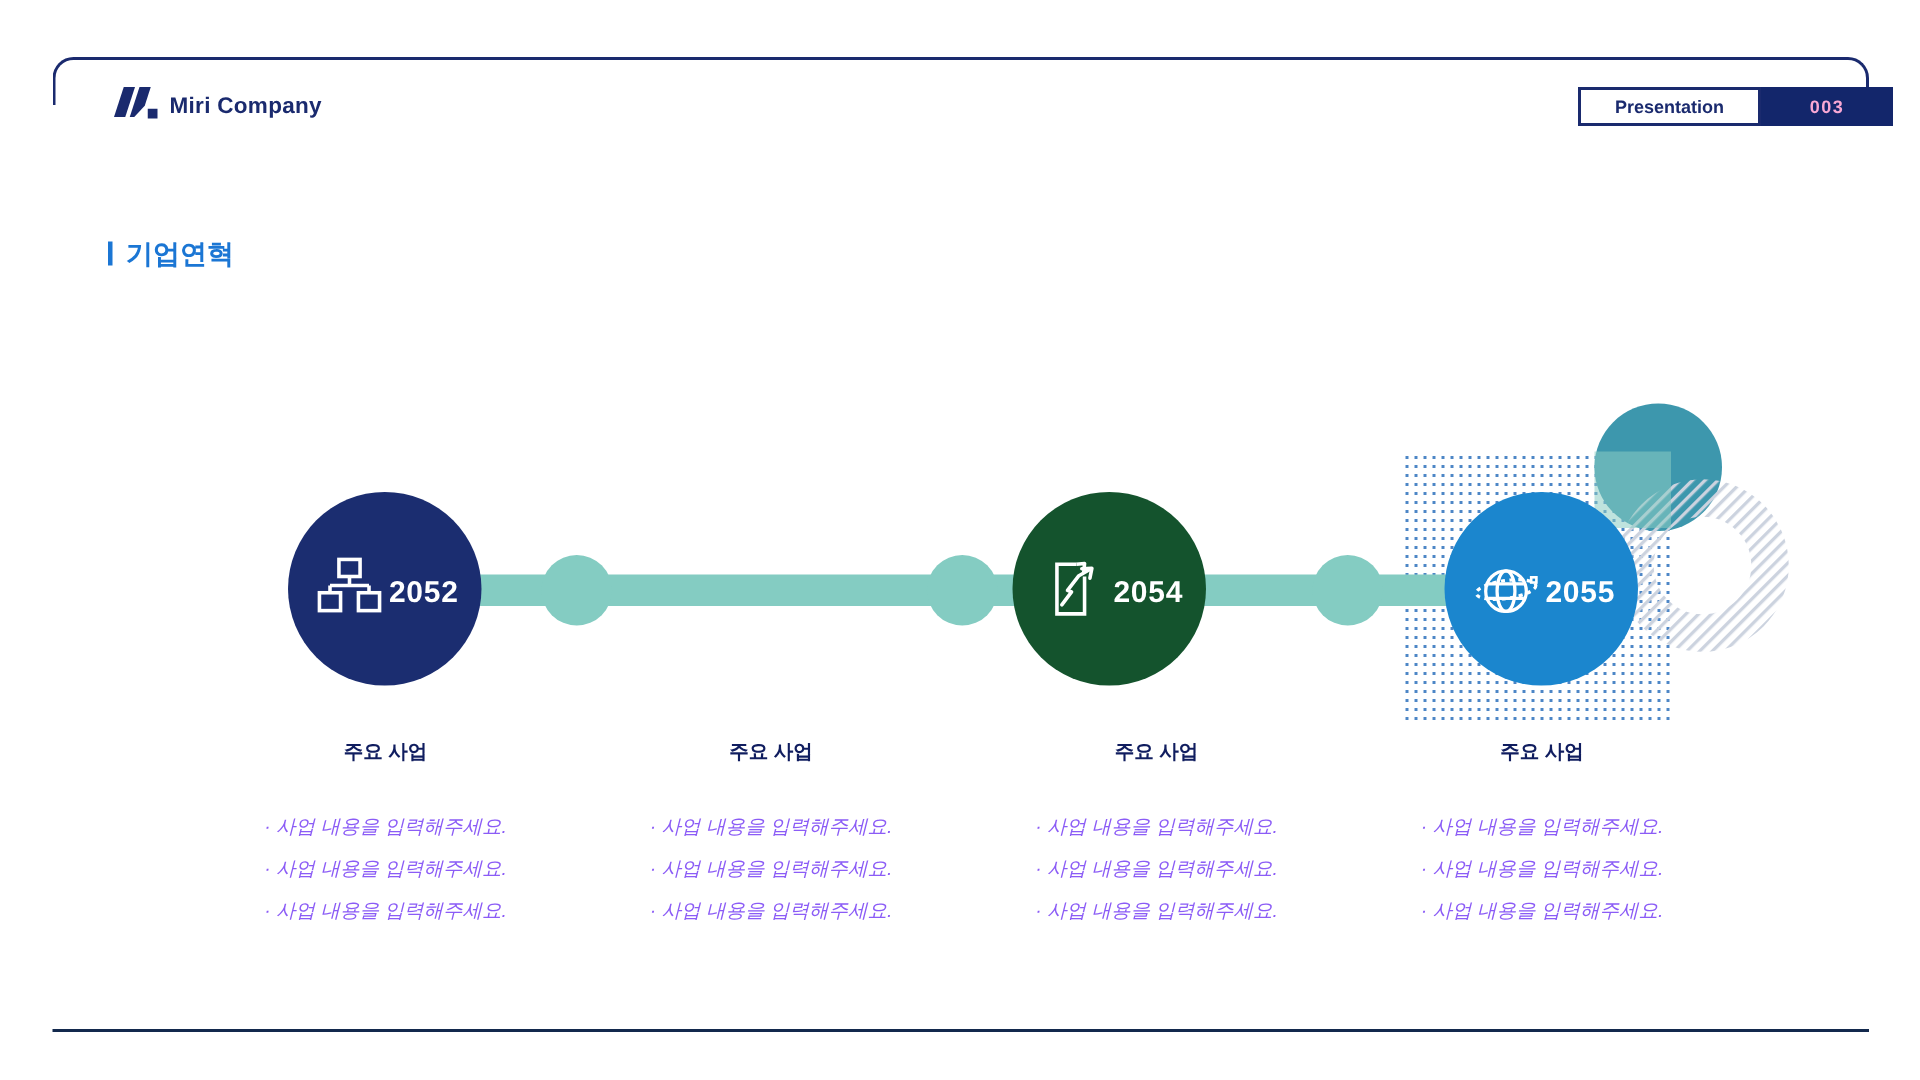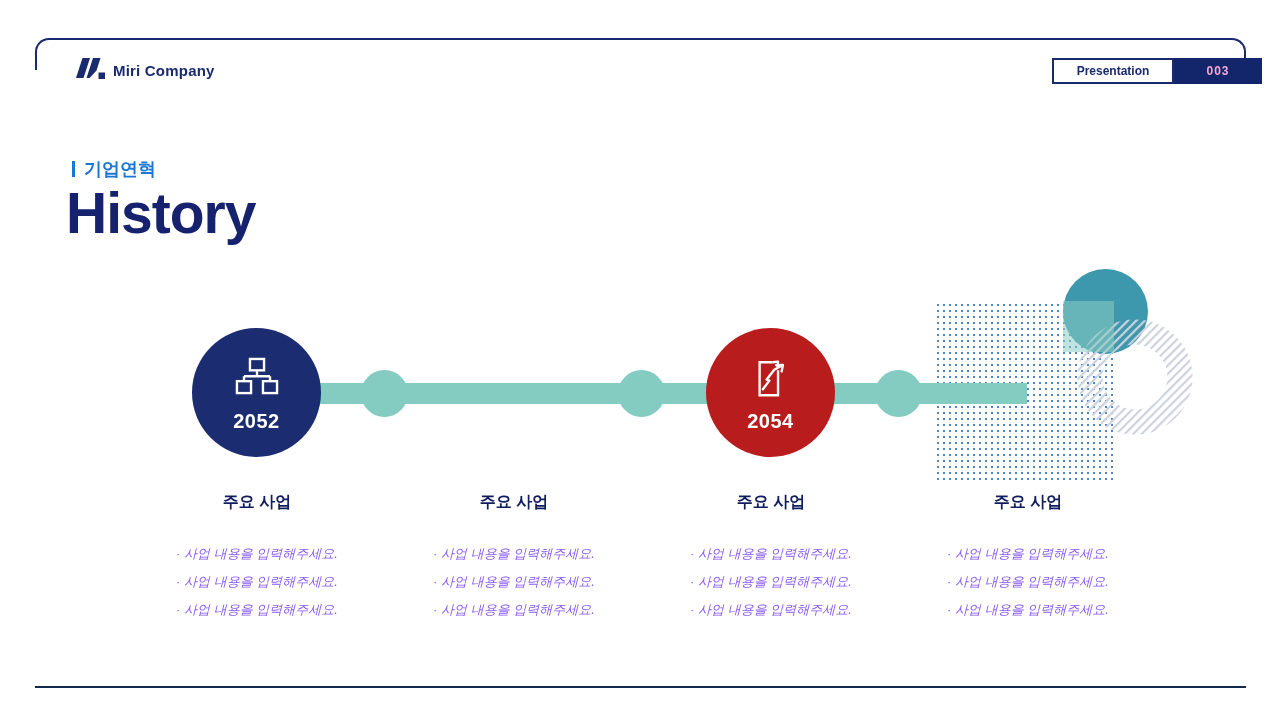--- a/index.html
+++ b/index.html
@@ -76,37 +76,37 @@
     background:#84ccc2; z-index:4;
   }
   .mid-dot {
     position:absolute; top:370px; width:47px; height:47px;
     border-radius:50%; background:#84ccc2; z-index:4;
   }
   .mid-dot.m0 { left:361px; } .mid-dot.m1 { left:618px; } .mid-dot.m2 { left:875px; }
 
   .circle {
     position:absolute; top:328px; width:129px; height:129px; border-radius:50%;
-    display:flex; flex-direction:column; align-items:center; justify-content:center;
+    display:flex; flex-direction:row; align-items:center; justify-content:center;
     z-index:5;
   }
   .circle.c0 { left:192px; background:#1b2d70; }
   .circle.c1 { left:449px; background:#2a48b0; }
-  .circle.c2 { left:706px; background:#b91c1c; }
+  .circle.c2 { left:675px; background:#14532d; }
   .circle.c3 { left:963px; background:#1b86ce; }
   .circle svg { display:block; }
   .year {
     color:#ffffff; font-size:20px; font-weight:bold; margin-top:5px; letter-spacing:.5px;
   }
 
   
   .col { position:absolute; top:492px; width:240px; text-align:center; z-index:5; }
   .col.col0 { left:137px; } .col.col1 { left:394px; }
   .col.col2 { left:651px; } .col.col3 { left:908px; }
-  .col-heading { font-size:16px; font-weight:bold; color:#101d5f; margin-bottom:27px; }
+  .col-heading { font-size:13px; font-weight:bold; color:#101d5f; margin-bottom:27px; }
   .col-item { font-size:13px; color:#8b5cf6; line-height:28px;font-style:italic; }
 </style>
 </head>
 <body>
 
 <div class="slide">
 
   <div class="frame-top"></div>
   <div class="bottom-rule"></div>
 
@@ -116,21 +116,20 @@
     <rect x="24.5" y="17.5" width="6.5" height="6.5" fill="#1a2a6e"></rect>
   </svg>
   <div class="company-name">Miri Company</div>
   <div class="badge badge-presentation">Presentation</div>
   <div class="badge badge-page">003</div>
 
   <div class="eyebrow">
     <span class="eyebrow-bar"></span>
     <span class="eyebrow-text">기업연혁</span>
   </div>
-  <div class="page-title">History</div>
 
   <div class="deco-dots"></div>
   <div class="deco-teal-circle"></div>
   <svg class="deco-hatch-ring" width="116" height="116" viewBox="0 0 116 116">
     <defs>
       <pattern id="hatch" width="6" height="6" patternUnits="userSpaceOnUse" patternTransform="rotate(45)">
         <rect width="2.2" height="6" fill="#ccd3df"></rect>
       </pattern>
     </defs>
     <circle cx="58" cy="58" r="45" fill="none" stroke="url(#hatch)" stroke-width="25"></circle>
@@ -156,20 +155,30 @@
   <div class="circle c2">
     <svg width="52" height="52" viewBox="0 0 48 48" fill="none" stroke="#ffffff" stroke-width="2.2">
       <path d="M25.5 8.5 H13.5 V39 H30.5 V16"></path>
       <path d="M25.5 8.5 L30.5 8 L30 13.5" stroke-linejoin="round"></path>
       <path d="M16.5 33.5 L22.5 25.5 L20 24.5 L27 15.5 L34 11.5" stroke-linecap="round" stroke-linejoin="round"></path>
       <path d="M28.8 11.2 L35 11 L33.8 17" stroke-linecap="round" stroke-linejoin="round"></path>
     </svg>
     <div class="year">2054</div>
   </div>
 
+  <div class="circle c3">
+    <svg width="52" height="52" viewBox="0 0 48 48" fill="none" stroke="#ffffff" stroke-width="2">
+      <circle cx="24" cy="25" r="12.5"></circle>
+      <ellipse cx="24" cy="25" rx="5.5" ry="12.5"></ellipse>
+      <path d="M13 20.5 H35 M13 29.5 H35"></path>
+      <ellipse cx="24" cy="24" rx="18.5" ry="5.5" stroke-dasharray="2.5 2.8" transform="rotate(-8 24 24)"></ellipse>
+      <rect x="39.5" y="16.5" width="3.2" height="3.2" stroke-width="1.6"></rect>
+    </svg>
+    <div class="year">2055</div>
+  </div>
 
   <div class="col col0">
     <div class="col-heading">주요 사업</div>
     <div class="col-item">· 사업 내용을 입력해주세요.</div>
     <div class="col-item">· 사업 내용을 입력해주세요.</div>
     <div class="col-item">· 사업 내용을 입력해주세요.</div>
   </div>
 
   <div class="col col1">
     <div class="col-heading">주요 사업</div>

